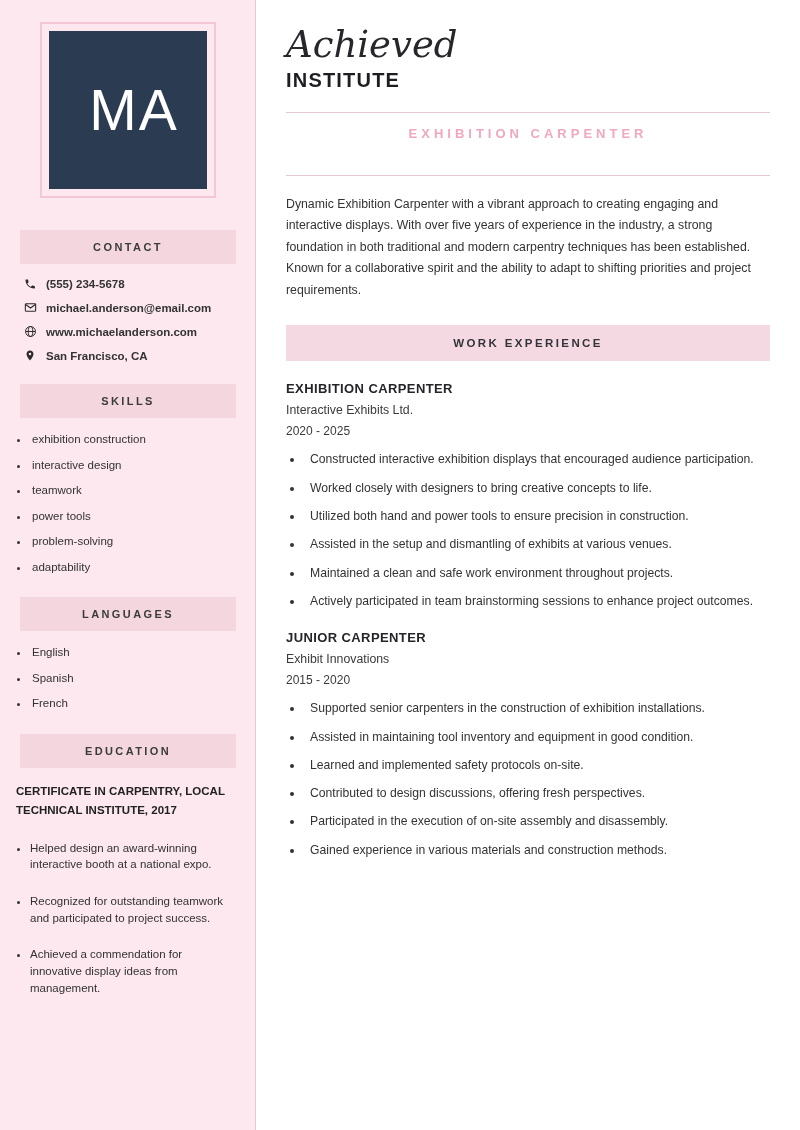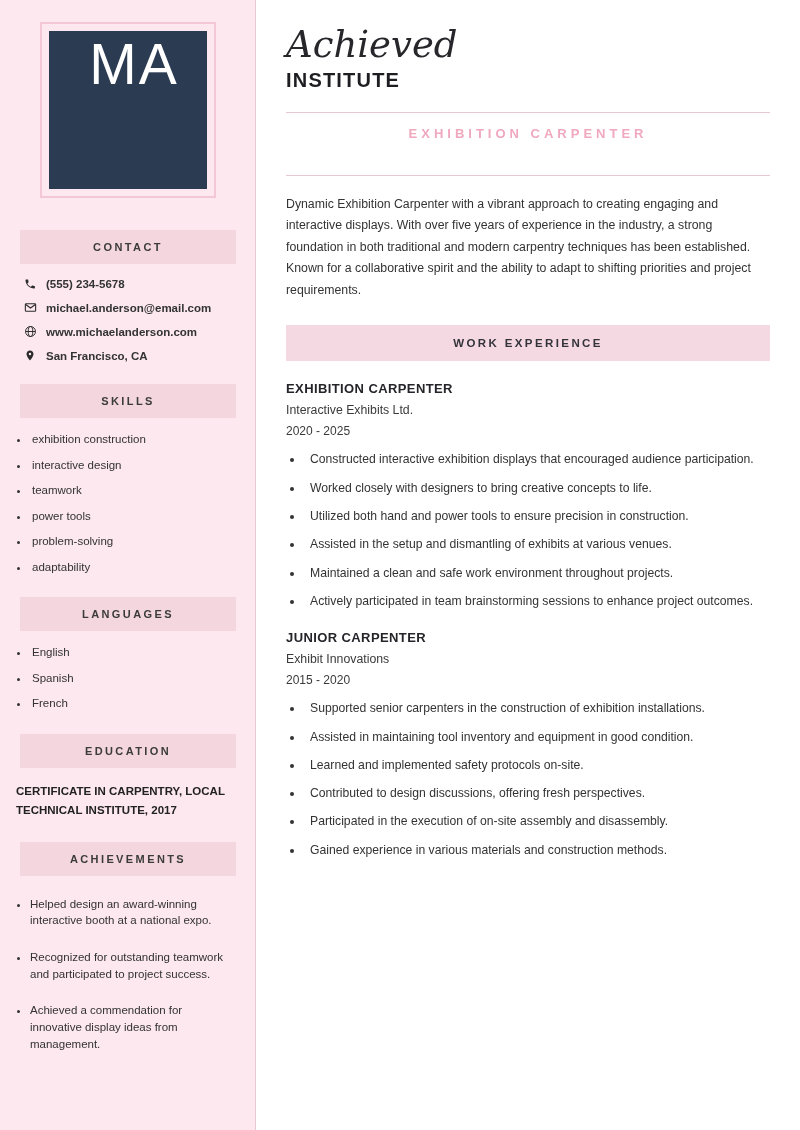--- a/index.html
+++ b/index.html
@@ -39,20 +39,21 @@
     height: 176px;
     border: 2px solid #f3c7d5;
     padding: 7px;
     background: #fce8ee;
   }
   .avatar {
     width: 100%;
     height: 100%;
     background: #2b3b52;
     display: flex;
+    align-items: center;
     justify-content: center;
     padding-left: 12px;
   }
   .avatar-initials {
     color: #ffffff;
     font-size: 57px;
     letter-spacing: 2px;
     font-weight: 400;
     font-family: "Liberation Sans", sans-serif;
   }
@@ -267,21 +268,20 @@
     <div class="side-heading sec-languages">LANGUAGES</div>
     <ul class="bullet-list">
       <li>English</li>
       <li>Spanish</li>
       <li>French</li>
     </ul>
 
     <div class="side-heading sec-education">EDUCATION</div>
     <div class="edu-text">CERTIFICATE IN CARPENTRY, LOCAL TECHNICAL INSTITUTE, 2017</div>
 
-    <div class="side-heading sec-achievements">ACHIEVEMENTS</div>
     <ul class="achv-list">
       <li>Helped design an award-winning interactive booth at a national expo.</li>
       <li>Recognized for outstanding teamwork and participated to project success.</li>
       <li>Achieved a commendation for innovative display ideas from management.</li>
     </ul>
   </aside>
 
   <main class="main">
     <div class="name-script">Achieved</div>
     <div class="name-last">INSTITUTE</div>

